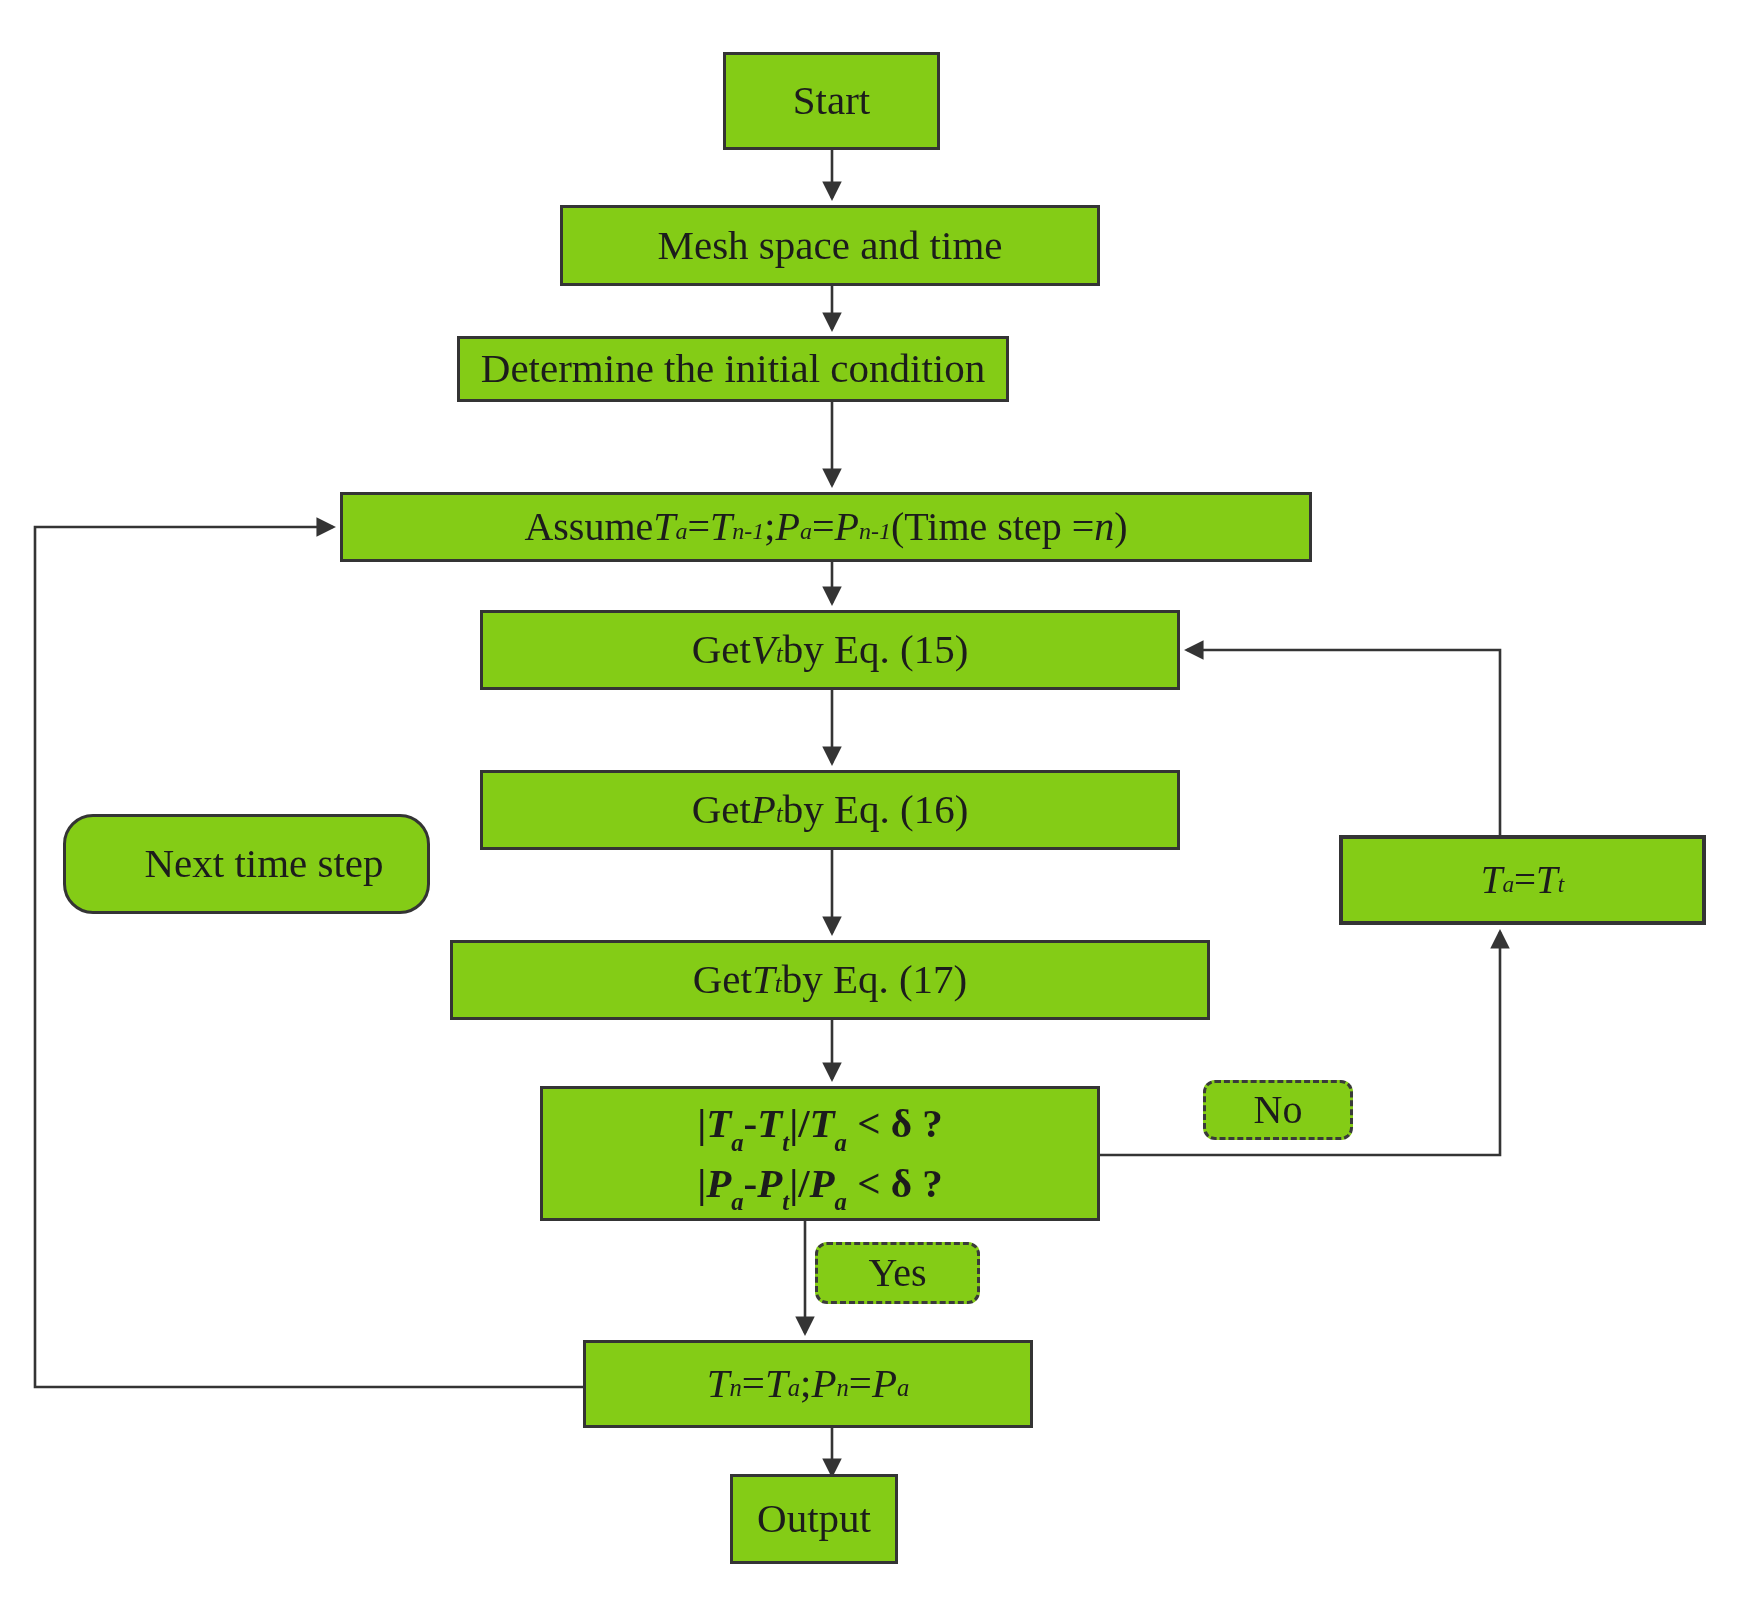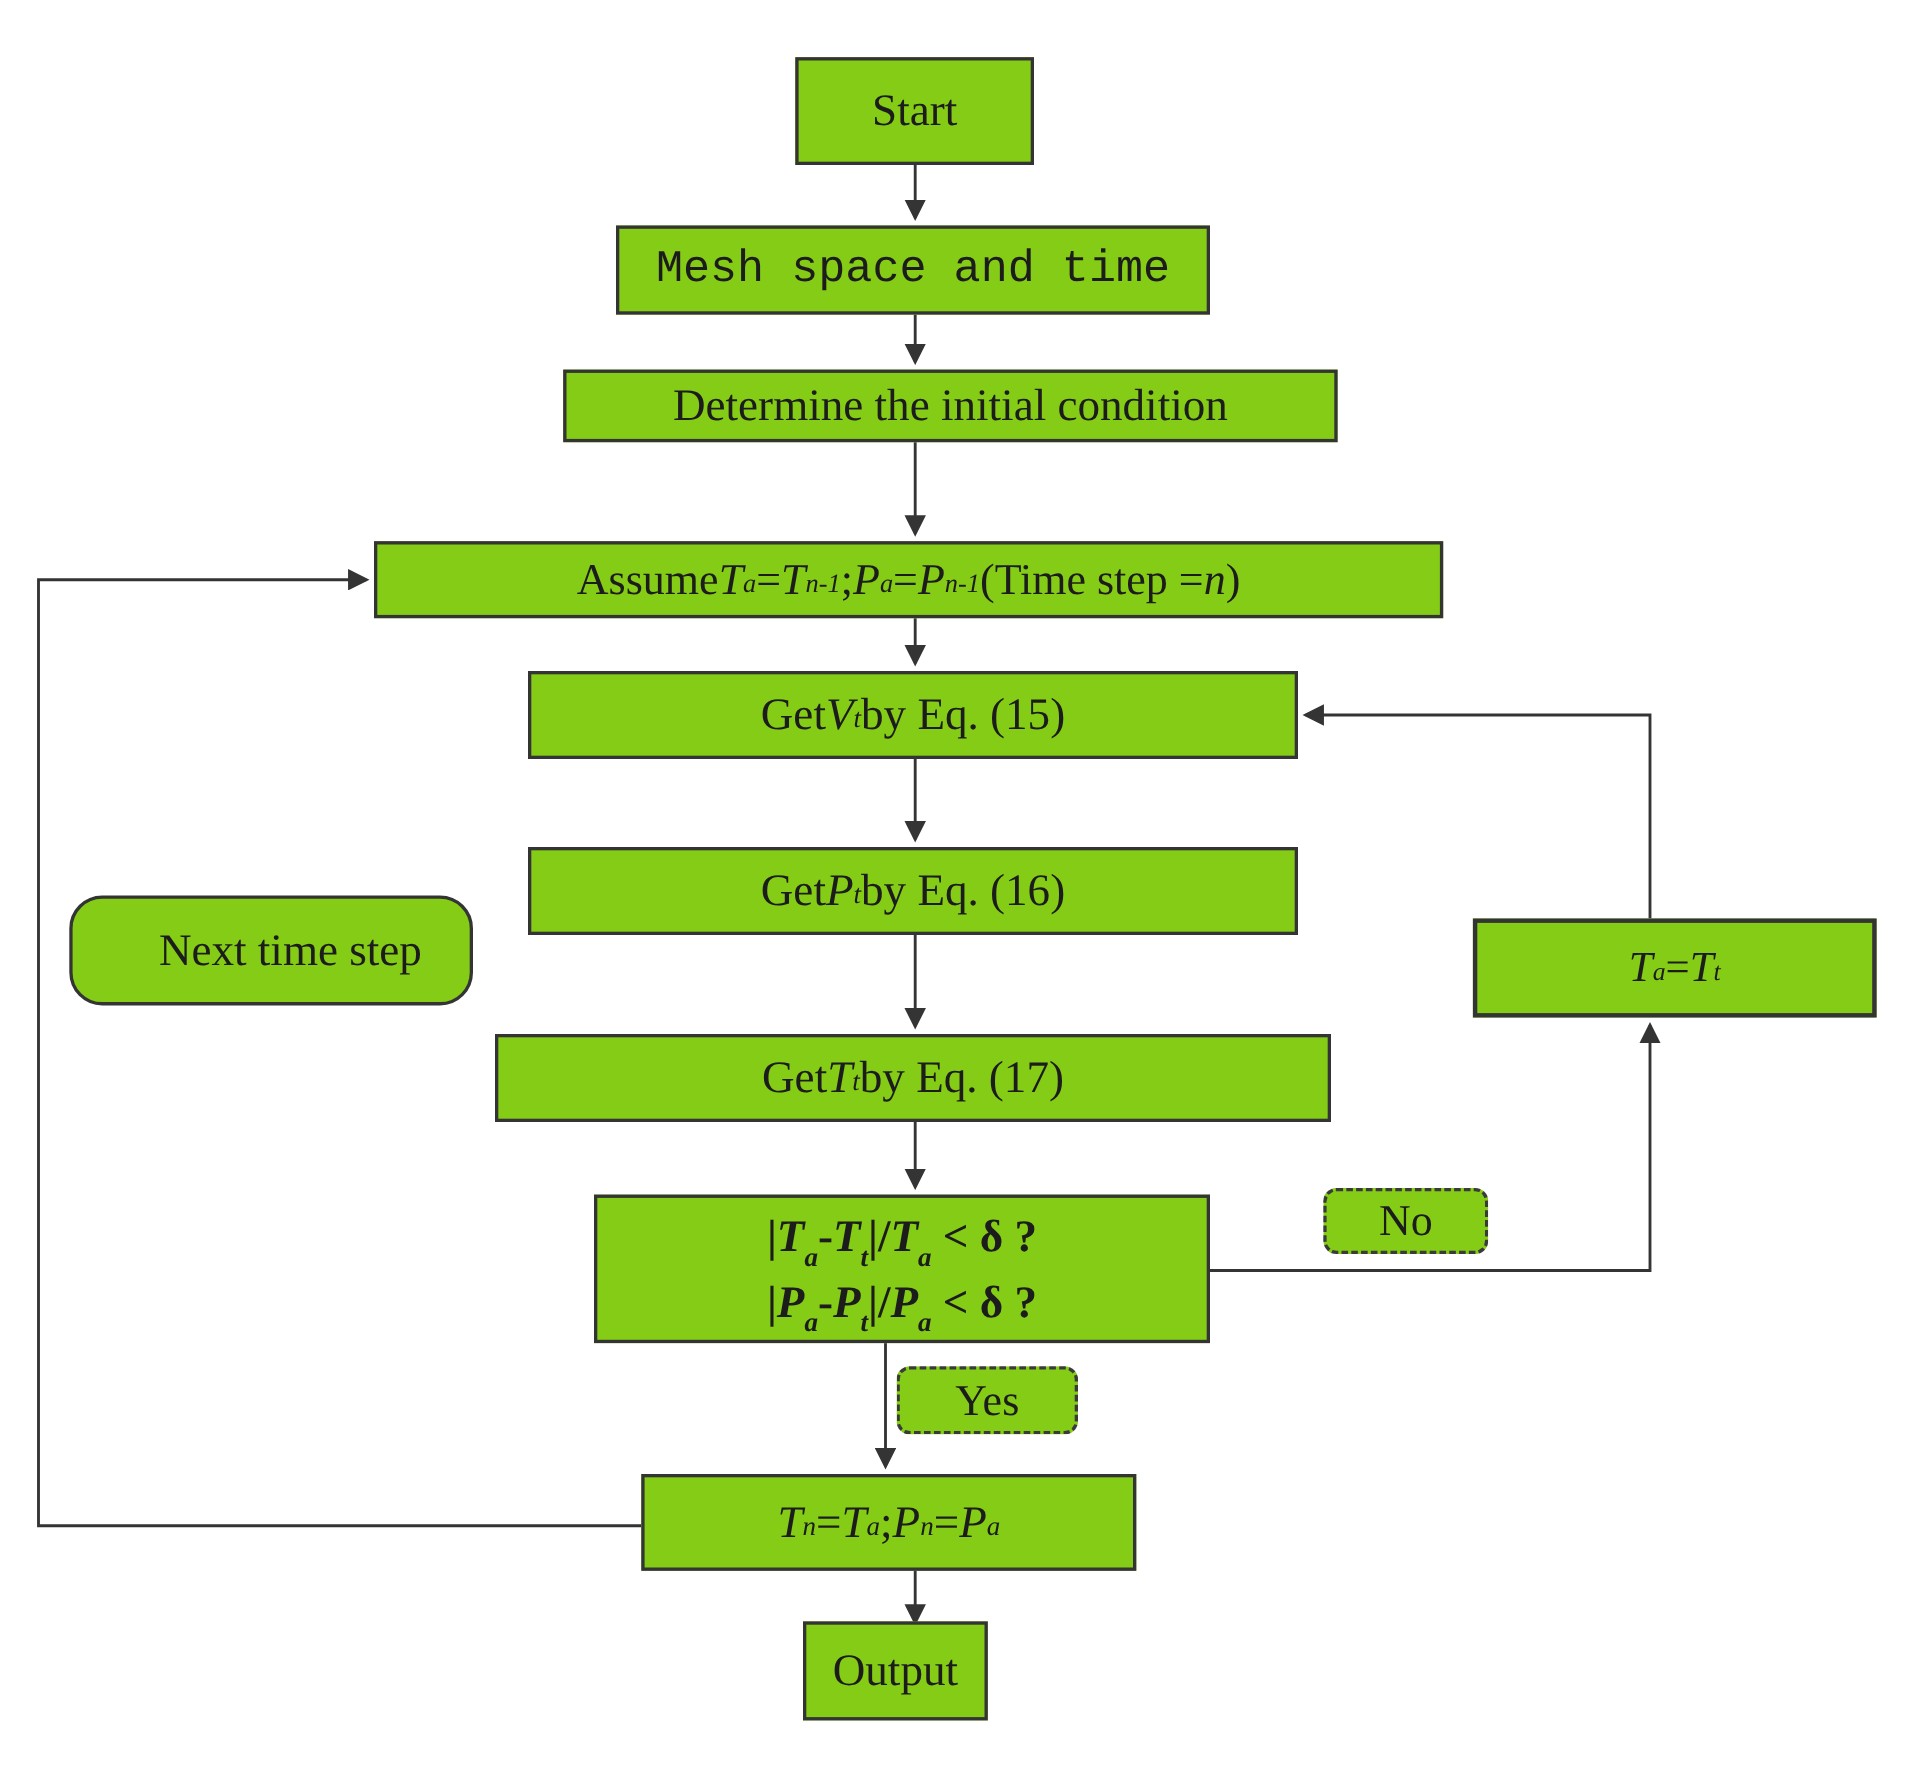--- a/index.html
+++ b/index.html
@@ -76,23 +76,23 @@
       <path d="M 805 1221 L 805 1333" marker-end="url(#arrow)"></path>
       <path d="M 832 1428 L 832 1475" marker-end="url(#arrow)"></path>
       <path d="M 1100 1155 L 1500 1155 L 1500 932" marker-end="url(#arrow)"></path>
       <path d="M 1500 835 L 1500 650 L 1187 650" marker-end="url(#arrow)"></path>
       <path d="M 583 1387 L 35 1387 L 35 527 L 333 527" marker-end="url(#arrow)"></path>
     </g>
   </svg>
 
   <div class="node" style="left:723px; top:52px; width:217px; height:98px;">Start</div>
 
-  <div class="node" style="left:560px; top:205px; width:540px; height:81px;font-family:Liberation Mono, monospace;">Mesh space and time</div>
+  <div class="node" style="left:560px; top:205px; width:540px; height:81px;">Mesh space and time</div>
 
-  <div class="node" style="left:512px; top:336px; width:704px; height:66px;">Determine the initial condition</div>
+  <div class="node" style="left:457px; top:336px; width:552px; height:66px;">Determine the initial condition</div>
 
   <div class="node" style="left:340px; top:492px; width:972px; height:70px; font-size:40px;">Assume <i>T</i><sub>a</sub> = <i>T</i><sub>n-1</sub>; <i>P</i><sub>a</sub> = <i>P</i><sub>n-1</sub> (Time step = <i>n</i>)</div>
 
   <div class="node" style="left:480px; top:610px; width:700px; height:80px;">Get <i>V</i><sub>t</sub> by Eq. (15)</div>
 
   <div class="node" style="left:480px; top:770px; width:700px; height:80px;">Get <i>P</i><sub>t</sub> by Eq. (16)</div>
 
   <div class="node" style="left:450px; top:940px; width:760px; height:80px;">Get <i>T</i><sub>t</sub> by Eq. (17)</div>
 
   <div class="node" style="left:540px; top:1086px; width:560px; height:135px;font-weight:bold;">

